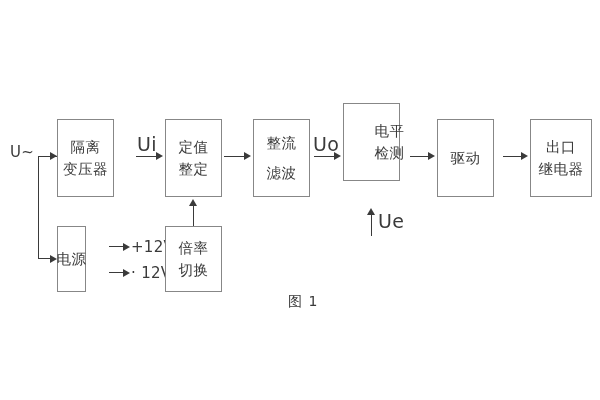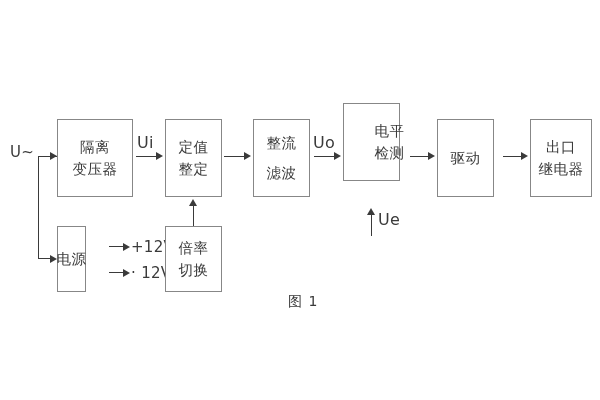--- a/index.html
+++ b/index.html
@@ -61,21 +61,21 @@
   }
 
   
   .lbl {
     position: absolute;
     color: #3a3a3a;
     font-size: 14px;
     white-space: nowrap;
     letter-spacing: 0.3px;
   }
-  .lbl-sig { font-size: 16px; }
+  .lbl-sig { font-size: 19px; }
   .lbl-rail { font-size: 15px; }
   .caption {
     position: absolute;
     color: #3a3a3a;
     font-size: 14px;
     letter-spacing: 1px;
     white-space: nowrap;
   }
 </style>
 </head>
@@ -88,21 +88,21 @@
   <div class="hline" style="left:38px; top:155.5px; width:20px;"></div>
 
   <div class="vline" style="left:38px; top:155.5px; height:103px;"></div>
 
   <div class="hline" style="left:38px; top:155.5px; width:12px;"></div>
   <div class="arr-r" style="left:50px; top:152px;"></div>
 
   <div class="hline" style="left:38px; top:258px; width:12px;"></div>
   <div class="arr-r" style="left:50px; top:254.5px;"></div>
 
-  <div class="box" style="left:57px; top:119px; width:76px; height:78px;">
+  <div class="box" style="left:57px; top:119px; width:57px; height:78px;">
     <span class="ln">隔离</span>
     <span class="ln">变压器</span>
   </div>
 
   <div class="lbl lbl-sig" style="left:137px; top:133px;">Ui</div>
   <div class="hline" style="left:136px; top:155.5px; width:22px;"></div>
   <div class="arr-r" style="left:156px; top:152px;"></div>
 
   <div class="box" style="left:165px; top:119px; width:57px; height:78px;text-align:right;">
     <span class="ln">定值</span>

